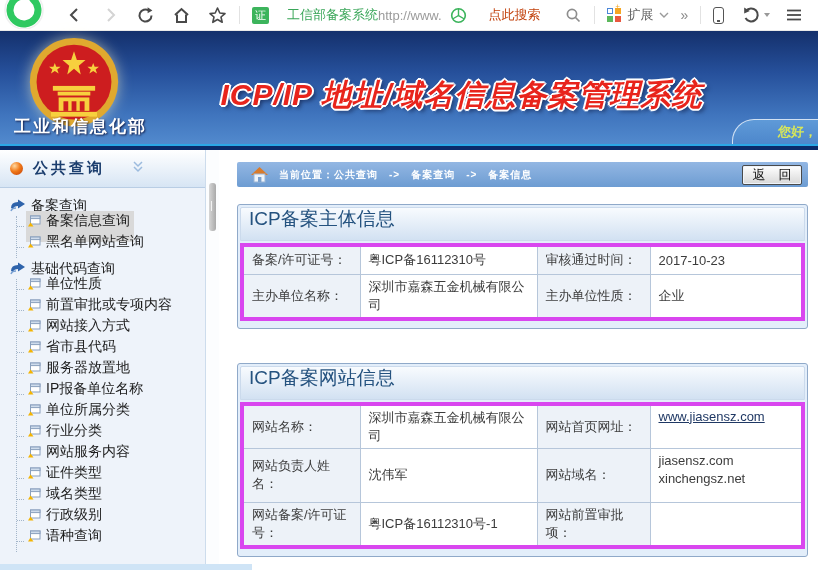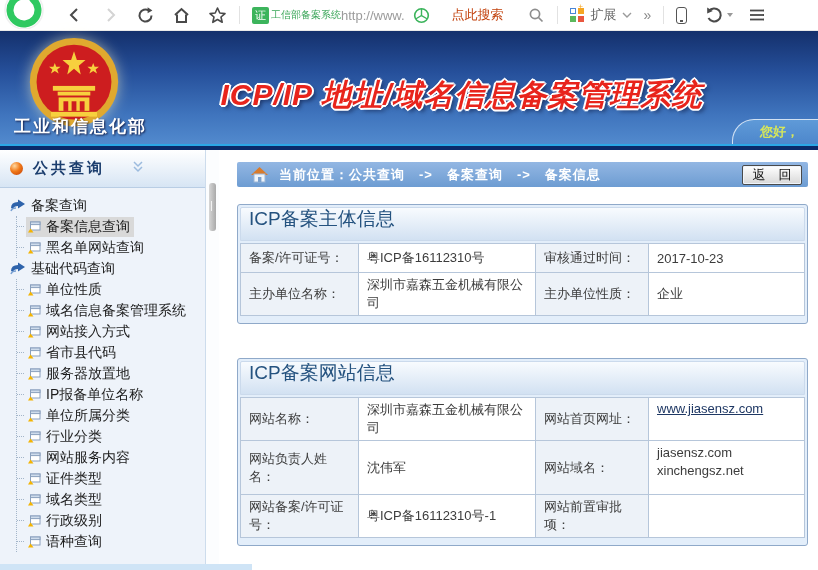--- a/index.html
+++ b/index.html
@@ -8,21 +8,21 @@
 
   
   .toolbar { height:31px; background:#fff; border-bottom:1px solid #e9e9e9;
     display:flex; align-items:center; padding-left:52px; position:relative; }
   .logo { position:absolute; left:4px; top:-11px; width:40px; height:40px; }
   .navgrp { display:flex; align-items:center; gap:17px; margin-left:14px; }
   .tbicon { display:flex; align-items:center; justify-content:center; }
   .vsep { width:1px; height:18px; background:#e2e2e2; margin:0 12px; }
   .badge { width:17px; height:17px; background:#3cb45c; color:#fff; font-size:11px;
     border-radius:2px; display:flex; align-items:center; justify-content:center; }
-  .sitename { color:#3aa659; font-size:10px; margin-left:2px; }
+  .sitename { color:#3aa659; font-size:13px; margin-left:18px; }
   .urltext { color:#9b9b9b; font-size:13px; margin-left:0; }
   .searchph { color:#c2410c; font-size:13px; margin-left:22px; }
   .extgrid { width:15px; height:15px; display:grid; grid-template-columns:6px 6px;
     grid-template-rows:6px 6px; gap:2px; }
   .extgrid i { display:block; }
   .eg-tl { border:1.5px solid #4a86d8; }
   .eg-tr { background:#f5a623; position:relative; }
   .eg-tr::after { content:"+"; position:absolute; top:-6px; left:0; right:0;
     color:#f5a623; font-size:8px; text-align:center; }
   .eg-bl { background:#5cb85c; }
@@ -44,21 +44,21 @@
     white-space:nowrap;
     text-shadow:-1px -1px 0 #fff,1px -1px 0 #fff,-1px 1px 0 #fff,1px 1px 0 #fff,
       -2px 0 0 #fff,2px 0 0 #fff,0 2px 0 #fff,0 -2px 0 #fff,3px 3px 4px rgba(0,0,30,.55); }
   .ministry { position:absolute; left:14px; bottom:12px; color:#fff; font-weight:bold;
     font-size:17px; letter-spacing:2px; text-shadow:1px 1px 2px rgba(0,0,40,.8); }
   .greet-tab { position:absolute; right:0; bottom:6px; width:86px; height:25px;
     background:linear-gradient(180deg,#5f9ad8,#4d87cc);
     border-top-left-radius:22px; border-top:1px solid rgba(255,255,255,.75);
     border-left:1px solid rgba(255,255,255,.75);
     display:flex; align-items:center; justify-content:flex-end; }
-  .greet { color:#d6e65b; font-size:13px; font-weight:bold; padding-right:19px; }
+  .greet { color:#d6e65b; font-size:13px; font-weight:bold; padding-right:1px; }
   .cyanline { position:absolute; left:0; right:0; bottom:4px; height:2px; background:#2ba7e6; }
   .navyline { position:absolute; left:0; right:0; bottom:0; height:4px; background:#0a2a6a; }
 
   
   .layout { display:flex; height:420px; position:relative; }
 
   .sidebar { width:206px; background:#eef3fa; border-right:1px solid #cddcec; }
   .side-head { height:38px; display:flex; align-items:center; padding:0 8px 0 10px;
     background:linear-gradient(180deg,#ffffff,#d7e5f4); border-bottom:1px solid #b9cde4; }
   .ball { width:13px; height:13px; border-radius:50%;
@@ -68,47 +68,47 @@
 
   .tree { padding:7px 0 0 10px; font-size:14px; color:#1c1c1c; }
   .tnode { height:21px; display:flex; align-items:center; cursor:default; }
   .tnode .lab { margin-left:5px; }
   .children { margin-left:6px; border-left:1px dotted #a3b5c9; }
   .child { height:21px; display:flex; align-items:center; position:relative; padding-left:9px; }
   .child::before { content:""; position:absolute; left:0; top:10px; width:7px;
     border-top:1px dotted #a3b5c9; }
   .child .lab { margin-left:5px; }
   .child.sel .hl { background:#d9d9d9; }
-  .hl { display:flex; align-items:center; padding:1px 4px 1px 1px; }
+  .hl { display:flex; align-items:center; padding:1px 4px 12px 1px; }
 
   .splitter { width:13px; background:#fcfdfe; position:relative; }
   .split-handle { position:absolute; top:33px; left:3px; width:7px; height:48px;
     background:linear-gradient(90deg,#d6d6d6,#a9a9a9); border-radius:3px; }
   .split-handle::after { content:""; position:absolute; left:2px; top:18px; width:1px; height:10px;
     background:#f2f2f2; }
 
   .main { flex:1; background:#fff; padding:0 10px 0 12px; position:relative; }
 
   .crumbbar { margin:12px 0 0 6px; height:25px; border-radius:2px;
     background:linear-gradient(180deg,#93b7e3,#6d9cd2);
     display:flex; align-items:center; }
-  .crumbtext { color:#fff; font-size:13px; font-weight:bold; letter-spacing:1px; }
+  .crumbtext { color:#fff; font-size:10px; font-weight:bold; letter-spacing:1px; }
   .backbtn { margin-left:auto; margin-right:6px; width:60px; height:20px;
     background:linear-gradient(180deg,#ffffff,#d8d8d8); border:1px solid #4a4a4a;
     border-radius:2px; font-size:13px; color:#111; display:flex; align-items:center;
     justify-content:center; cursor:pointer; box-shadow:0 0 0 1px #eef4fb inset; }
 
   .panel { margin:17px 0 0 6px; border:1px solid #8fa9c9; border-radius:3px;
     background:#e3eefa; padding:2px 2px 7px 2px; }
   .panel.second { margin-top:34px; }
   .phead { height:34px; line-height:22px; font-size:19px; color:#24527f; padding-left:8px;
     background:linear-gradient(180deg,#f8fbfe,#d2e1f2); border:1px solid #cbdaec;
     border-radius:2px 2px 0 0; }
   table.info { width:100%; border-collapse:collapse; background:#fff; margin-top:2px;
-    border:1px solid #d946ef; }
+    border:4px solid #d946ef; }
   table.info td { border:1px solid #b6c6da; padding:3px 8px; font-size:13px; color:#3c3c3c; }
   td.lbl { background:#edf2f8; }
   .c1 { width:118px; } .c2 { width:177px; } .c3 { width:113px; }
   tr.h29 td { height:29px; }
   tr.h42 td { height:42px; }
   tr.h54 td { height:54px; }
   tr.h30 td { height:30px; }
   td.vtop { vertical-align:top; padding-top:5px; }
   a.weblink { color:#1f3864; text-decoration:underline; cursor:pointer; }
   .domline { line-height:18px; }
@@ -295,21 +295,21 @@
           <span class="lab">单位性质</span>
             </span>
           </div>
         <div class="child">
             <span class="hl">
           <svg width="14" height="12" viewBox="0 0 14 12">
                 <rect x="3.5" y="1" width="9.5" height="8" fill="#fff" stroke="#8aa0bd"></rect>
                 <rect x="3.5" y="1" width="9.5" height="2.6" fill="#cfdcec" stroke="#8aa0bd"></rect>
                 <path d="M1 11.5 L6.5 11.5 L3.5 7.5 Z" fill="#f3b402"></path>
               </svg>
-          <span class="lab">域名信息备案管理系统</span>
+          <span class="lab">前置审批或专项内容</span>
             </span>
           </div>
         <div class="child">
             <span class="hl">
           <svg width="14" height="12" viewBox="0 0 14 12">
                 <rect x="3.5" y="1" width="9.5" height="8" fill="#fff" stroke="#8aa0bd"></rect>
                 <rect x="3.5" y="1" width="9.5" height="2.6" fill="#cfdcec" stroke="#8aa0bd"></rect>
                 <path d="M1 11.5 L6.5 11.5 L3.5 7.5 Z" fill="#f3b402"></path>
               </svg>
           <span class="lab">网站接入方式</span>

